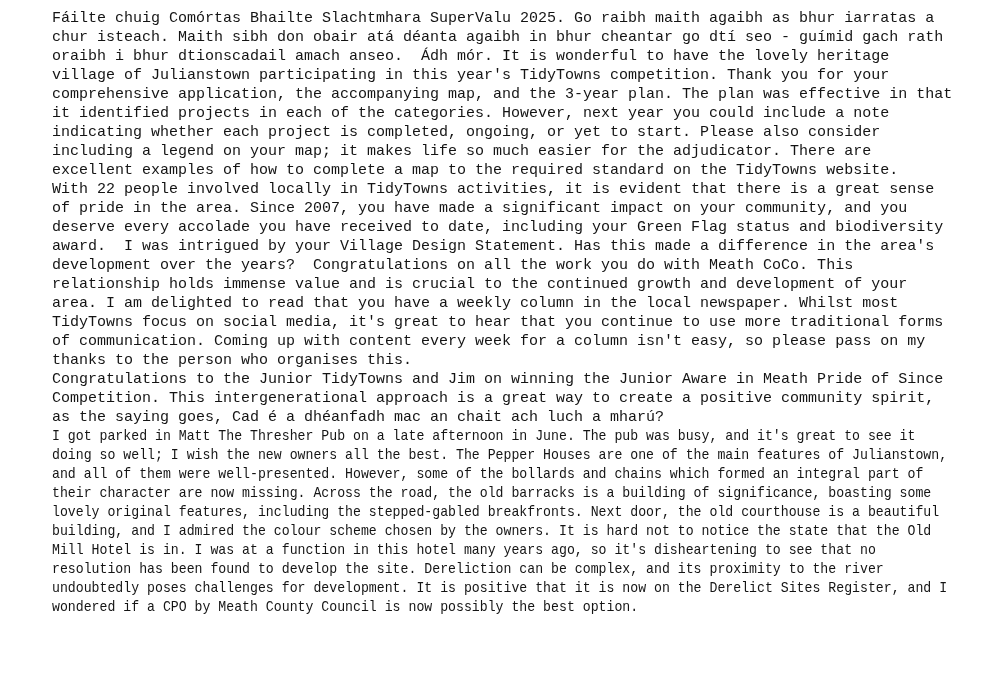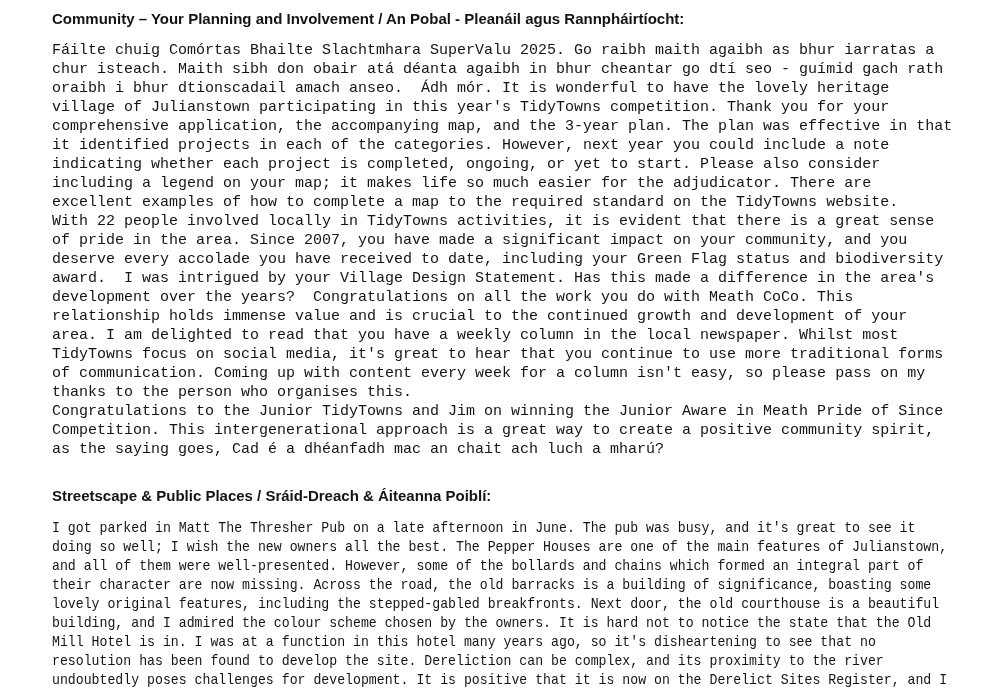--- a/index.html
+++ b/index.html
@@ -50,27 +50,25 @@
     transform: scaleX(0.88);
     transform-origin: 0 0;
     line-height: 19px;
   }
 </style>
 </head>
 <body>
 
 <div class="doc">
 
-  <h1 class="section-heading first">Community – Your Planning and Involvement / An Pobal - Pleanáil agus Rannpháirtíocht:</h1>
 
   <div class="body-text">
     <p>Fáilte chuig Comórtas Bhailte Slachtmhara SuperValu 2025. Go raibh maith agaibh as bhur iarratas a chur isteach. Maith sibh don obair atá déanta agaibh in bhur cheantar go dtí seo - guímid gach rath oraibh i bhur dtionscadail amach anseo.  Ádh mór. It is wonderful to have the lovely heritage village of Julianstown participating in this year's TidyTowns competition. Thank you for your comprehensive application, the accompanying map, and the 3-year plan. The plan was effective in that it identified projects in each of the categories. However, next year you could include a note indicating whether each project is completed, ongoing, or yet to start. Please also consider including a legend on your map; it makes life so much easier for the adjudicator. There are excellent examples of how to complete a map to the required standard on the TidyTowns website.</p>
     <p>With 22 people involved locally in TidyTowns activities, it is evident that there is a great sense of pride in the area. Since 2007, you have made a significant impact on your community, and you deserve every accolade you have received to date, including your Green Flag status and biodiversity award.  I was intrigued by your Village Design Statement. Has this made a difference in the area's development over the years?  Congratulations on all the work you do with Meath CoCo. This relationship holds immense value and is crucial to the continued growth and development of your area. I am delighted to read that you have a weekly column in the local newspaper. Whilst most TidyTowns focus on social media, it's great to hear that you continue to use more traditional forms of communication. Coming up with content every week for a column isn't easy, so please pass on my thanks to the person who organises this.</p>
     <p>Congratulations to the Junior TidyTowns and Jim on winning the Junior Aware in Meath Pride of Since Competition. This intergenerational approach is a great way to create a positive community spirit, as the saying goes, Cad é a dhéanfadh mac an chait ach luch a mharú?</p>
   </div>
 
-  <h1 class="section-heading second">Streetscape &amp; Public Places / Sráid-Dreach &amp; Áiteanna Poiblí:</h1>
 
   <div class="body-text narrow">
     <p>I got parked in Matt The Thresher Pub on a late afternoon in June. The pub was busy, and it's great to see it doing so well; I wish the new owners all the best. The Pepper Houses are one of the main features of Julianstown, and all of them were well-presented. However, some of the bollards and chains which formed an integral part of their character are now missing. Across the road, the old barracks is a building of significance, boasting some lovely original features, including the stepped-gabled breakfronts. Next door, the old courthouse is a beautiful building, and I admired the colour scheme chosen by the owners. It is hard not to notice the state that the Old Mill Hotel is in. I was at a function in this hotel many years ago, so it's disheartening to see that no resolution has been found to develop the site. Dereliction can be complex, and its proximity to the river undoubtedly poses challenges for development. It is positive that it is now on the Derelict Sites Register, and I wondered if a CPO by Meath County Council is now possibly the best option.</p>
   </div>
 
 </div>
 
 </body></html>

